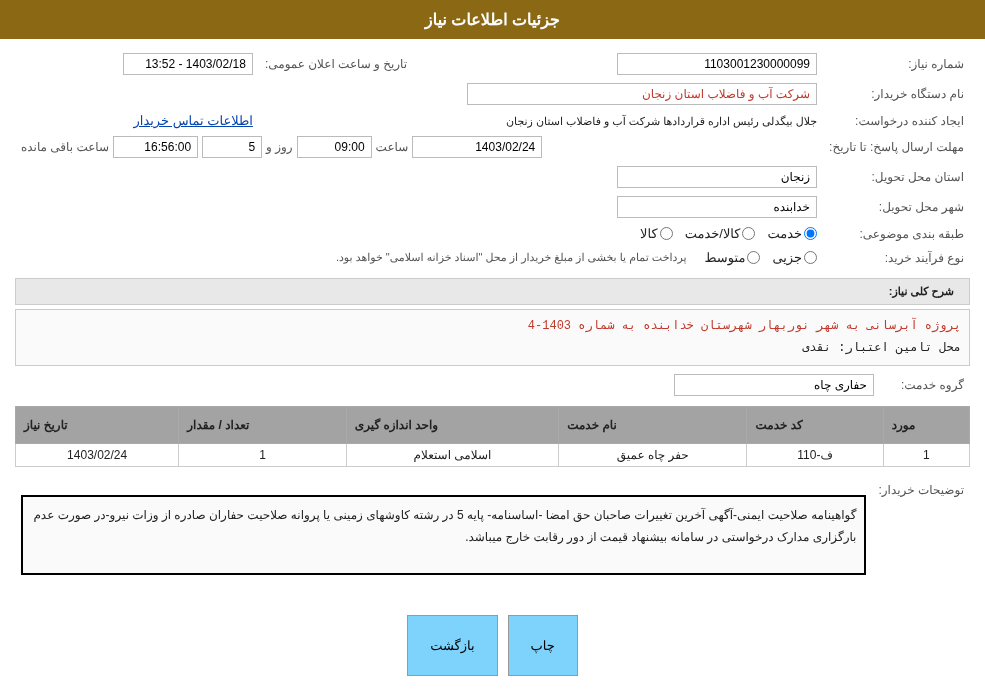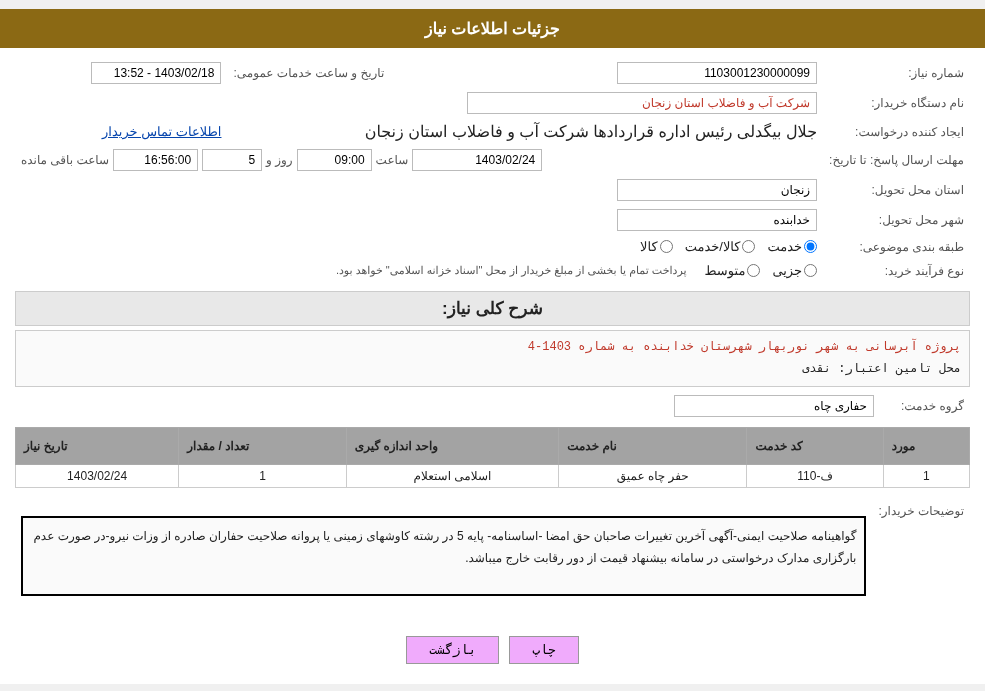--- a/index.html
+++ b/index.html
@@ -15,21 +15,20 @@
       margin: 0 auto;
       background: #fff;
     }
     .header-bar {
       background: #8B6914;
       color: #fff;
       text-align: center;
       padding: 10px 16px;
       font-size: 16px;
       font-weight: bold;
-      margin-top: 9px;
     }
     .content {
       padding: 10px 15px;
       background: #fff;
     }
     .info-table {
       width: 100%;
       border-collapse: collapse;
       margin-bottom: 8px;
     }
@@ -65,25 +64,25 @@
       width: 130px;
     }
     .link-blue {
       color: #0645ad;
       text-decoration: underline;
       cursor: pointer;
     }
     .section-title {
       background: #e8e8e8;
       border: 1px solid #ccc;
-      padding: 6px 6px;
+      padding: 6px 15px;
       font-weight: bold;
-      font-size: 17px;
+      font-size: 11px;
       margin: 8px 0 4px 0;
-      text-align: center;
+      text-align: right;
     }
     .radio-group {
       display: flex;
       align-items: center;
       gap: 12px;
       direction: rtl;
     }
     .radio-item {
       display: flex;
       align-items: center;
@@ -139,26 +138,26 @@
       min-height: 80px;
       margin: 16px 0;
     }
     .button-row {
       display: flex;
       justify-content: center;
       gap: 10px;
       padding: 12px 0 10px 0;
     }
     .btn {
-      padding: 5px 22px;
+      padding: 22px 22px;
       font-size: 13px;
-      font-family: Liberation Mono, monospace;
+      font-family: Liberation Sans, sans-serif;
       cursor: pointer;
       border: 1px solid #999;
-      background: #f0abfc;
+      background: #7dd3fc;
     }
     .inline-label {
       font-size: 12px;
       color: #555;
       white-space: nowrap;
     }
     .date-time-row {
       display: flex;
       align-items: center;
       gap: 4px;
@@ -179,37 +178,37 @@
 
     <table class="info-table">
 
       <tbody>
           <tr>
         <td class="label-cell" style="width:90px;">شماره نیاز:</td>
         <td class="value-cell">
           <input type="text" class="input-box input-medium" value="1103001230000099" style="">
         </td>
         <td style="width:30px;"></td>
-        <td class="label-cell" style="width:170px;text-align:left;">تاریخ و ساعت خدمات عمومی:</td>
+        <td class="label-cell" style="width:170px;text-align:left;">تاریخ و ساعت اعلان عمومی:</td>
         <td class="value-cell">
           <input type="text" class="input-box input-date" value="1403/02/18 - 13:52" style="">
         </td>
       </tr>
 
       <tr>
         <td class="label-cell">نام دستگاه خریدار:</td>
         <td class="value-cell" colspan="4">
           <input type="text" class="input-box" style="width: 350px; color: rgb(192, 57, 43);" value="شرکت آب و فاضلاب استان زنجان">
         </td>
       </tr>
 
       <tr>
         <td class="label-cell">ایجاد کننده درخواست:</td>
         <td class="value-cell" colspan="3">
-          <span style="font-size:16px;">جلال بیگدلی رئیس اداره قراردادها شرکت آب و فاضلاب استان زنجان</span>
+          <span style="font-size:11px;">جلال بیگدلی رئیس اداره قراردادها شرکت آب و فاضلاب استان زنجان</span>
         </td>
         <td class="value-cell">
           <span class="link-blue">اطلاعات تماس خریدار</span>
         </td>
       </tr>
 
       <tr>
         <td class="label-cell">مهلت ارسال پاسخ: تا تاریخ:</td>
         <td class="value-cell" colspan="4">
           <div class="date-time-row">

